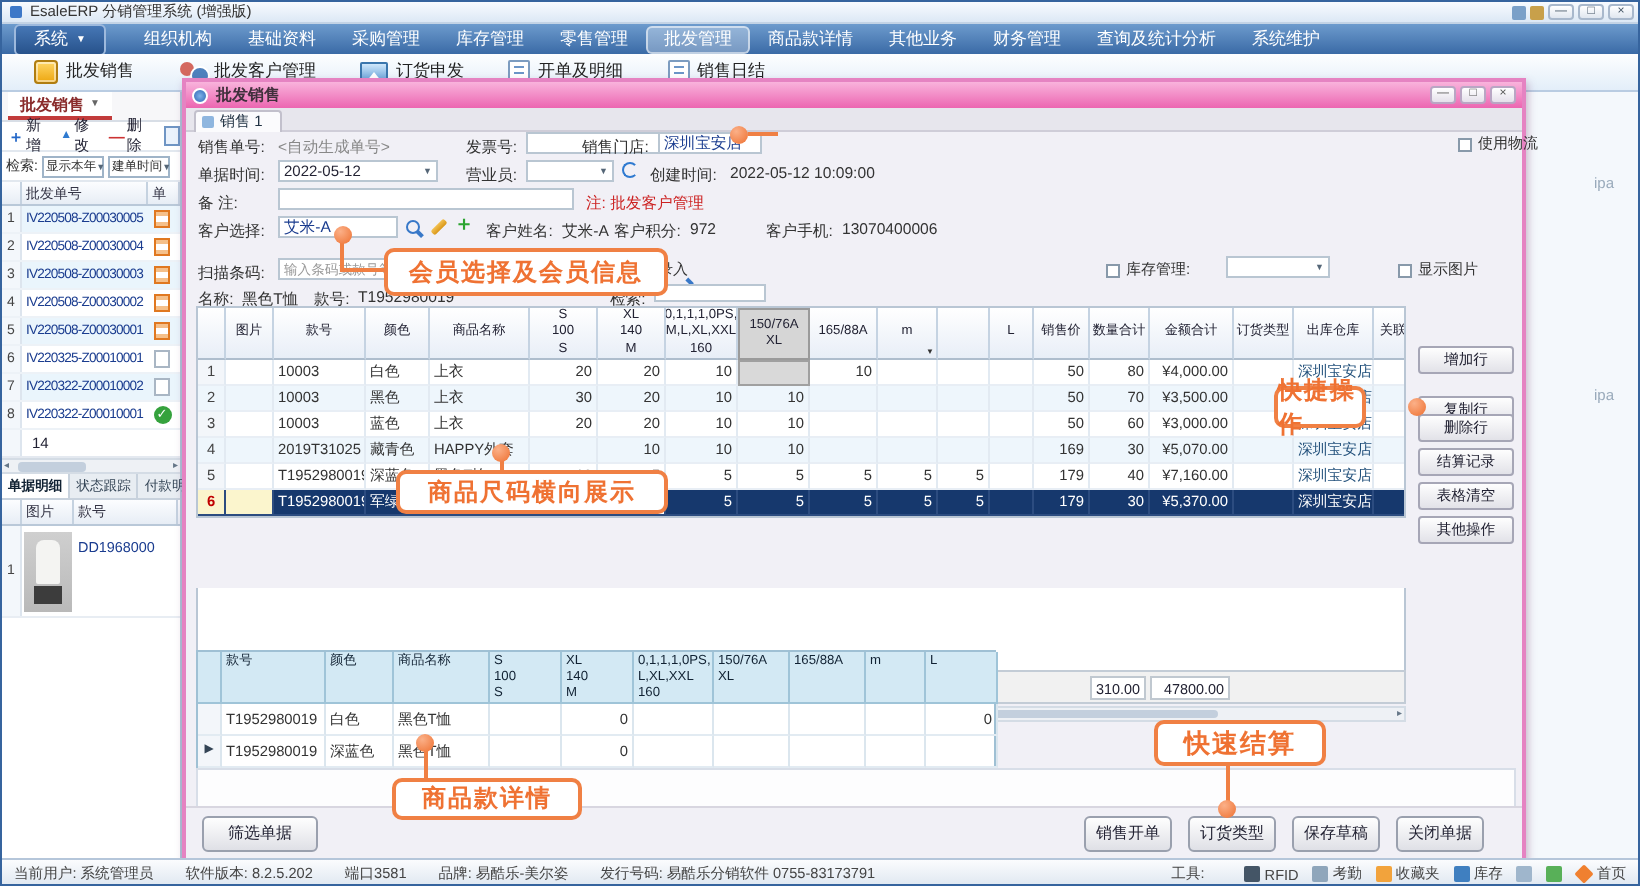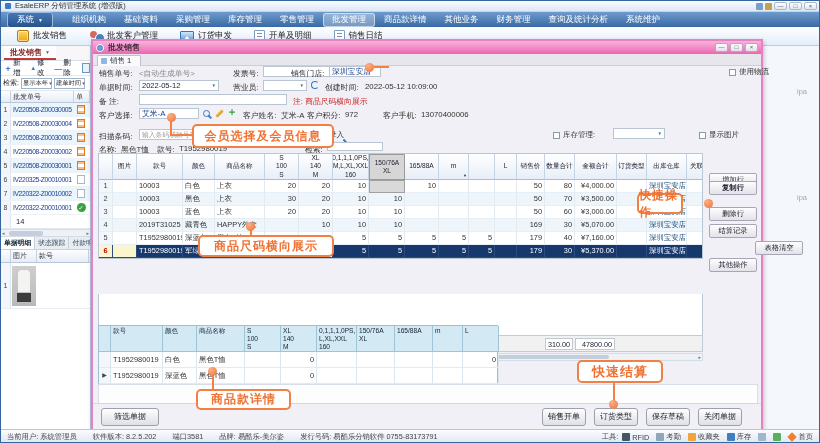--- a/index.html
+++ b/index.html
@@ -183,21 +183,21 @@
     font-weight:bold; display:flex; align-items:center; justify-content:center; letter-spacing:1px; z-index:60; }
   .co-dot { position:absolute; width:9px; height:9px; border-radius:50%;
     background:radial-gradient(circle at 35% 30%, #fbb088, #ee7030); z-index:61; }
   .co-ln { position:absolute; background:#f08044; z-index:59; }
 
   
   .statusbar { position:absolute; left:0; top:428px; width:100%; height:15px;
     background:linear-gradient(#fbfcfe,#dde6f0); border-top:1px solid #b5c6da;
     display:flex; align-items:center; font-size:7.3px; color:#444; }
   .sb-left { display:flex; gap:16px; padding-left:6px; white-space:nowrap; }
-  .sb-right { margin-left:auto; display:flex; align-items:center; gap:4px; padding-right:6px; white-space:nowrap; }
+  .sb-right { margin-left:auto; display:flex; align-items:center; gap:20px; padding-right:6px; white-space:nowrap; }
   .tool-it { display:flex; align-items:center; gap:2px; }
   .tico { width:8px; height:8px; border-radius:1px; display:inline-block; }
 </style>
 </head>
 <body>
 
 <div id="app">
 
   <div class="titlebar">
     <span class="app-ico"></span>
@@ -370,20 +370,21 @@
         <div class="lp-sub-tab">付款明细</div>
       </div>
     <div class="lp-shead">
       <div style="width:10px"></div>
       <div style="width:26px">图片</div>
       <div style="width:52px">款号</div>
     </div>
     <div class="lp-srow">
       <div class="no">1</div>
       <div class="thumb-img"></div>
+      <div class="sv">DD1968000</div>
     </div>
   </div>
 
   <div class="dlg">
     <div class="dlg-title">
       <span class="dico"></span>
       <span class="dtxt">批发销售</span>
       <div class="dlg-ctrls">
         <span class="wb">—</span>
         <span class="wb">□</span>
@@ -418,21 +419,21 @@
     <div class="fi" style="left:170px;top:39px;width:44px">
       <span></span>
         <span class="car">▼</span>
     </div>
     <span class="ico-refresh" style="left:218px;top:40px"></span>
     <span class="fl" style="left:232px;top:41px">创建时间:</span>
     <span class="fv" style="left:272px;top:41px">2022-05-12 10:09:00</span>
 
     <span class="fl" style="left:6px;top:55px">备  注:</span>
     <div class="fi" style="left:46px;top:53px;width:148px"></div>
-    <span class="fv red" style="left:200px;top:55px">注: 商品尺码横向展示</span>
+    <span class="fv red" style="left:200px;top:55px">注: 批发客户管理</span>
 
     <span class="fl" style="left:6px;top:69px">客户选择:</span>
     <div class="fi" style="left:46px;top:67px;width:60px">
         <span class="fv navy" style="position:static">艾米-A</span>
       </div>
     <span class="ico-search" style="left:110px;top:69px"></span>
     <span class="ico-pencil" style="left:122px;top:71px"></span>
     <span class="ico-plusg" style="left:134px;top:64px">＋</span>
     <span class="fl" style="left:150px;top:69px">客户姓名:</span>
     <span class="fv" style="left:188px;top:69px">艾米-A</span>
@@ -638,24 +639,24 @@
         <div class="tot-box" style="left: 446px; width: 28px;">310.00</div>
         <div class="tot-box" style="left: 476px; width: 40px;">47800.00</div>
       </div>
     <div id="mg-hscroll">
       <span class="ar" style="left:1px">◂</span>
       <span class="thumb"></span>
       <span class="ar" style="right:1px">▸</span>
     </div>
     <div id="row-buttons">
         <div class="rbtn" style="top: 132px;">增加行</div>
-        <div class="rbtn" style="top: 140px; font-weight: bold;">复制行</div>
+        <div class="rbtn" style="top: 157px;">复制行</div>
         <div class="rbtn" style="top: 166px;">删除行</div>
         <div class="rbtn" style="top: 183px;">结算记录</div>
-        <div class="rbtn" style="top: 200px; margin-left: 46px;">表格清空</div>
+        <div class="rbtn" style="top: 200px;">表格清空</div>
         <div class="rbtn" style="top: 217px;">其他操作</div>
       </div>
 
     <div id="dg">
         <div class="hrow">
           <div class="dh" style="width: 12px;"></div>
           <div class="dh" style="width: 52px;">款号</div>
           <div class="dh" style="width: 34px;">颜色</div>
           <div class="dh" style="width: 48px;">商品名称</div>
           <div class="dh" style="width: 36px;">S

